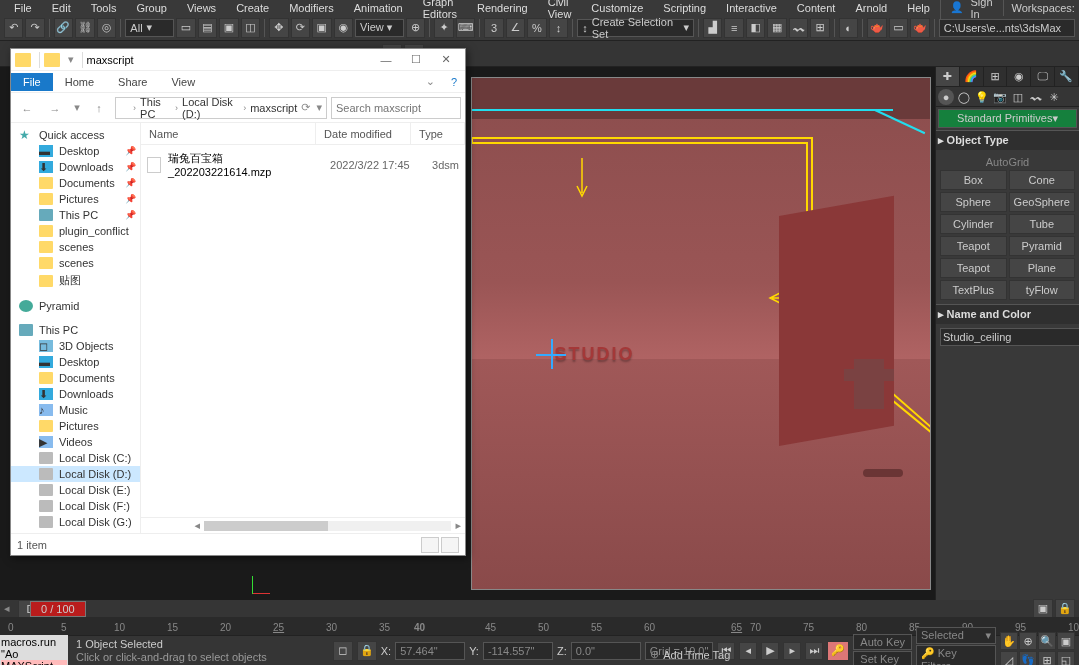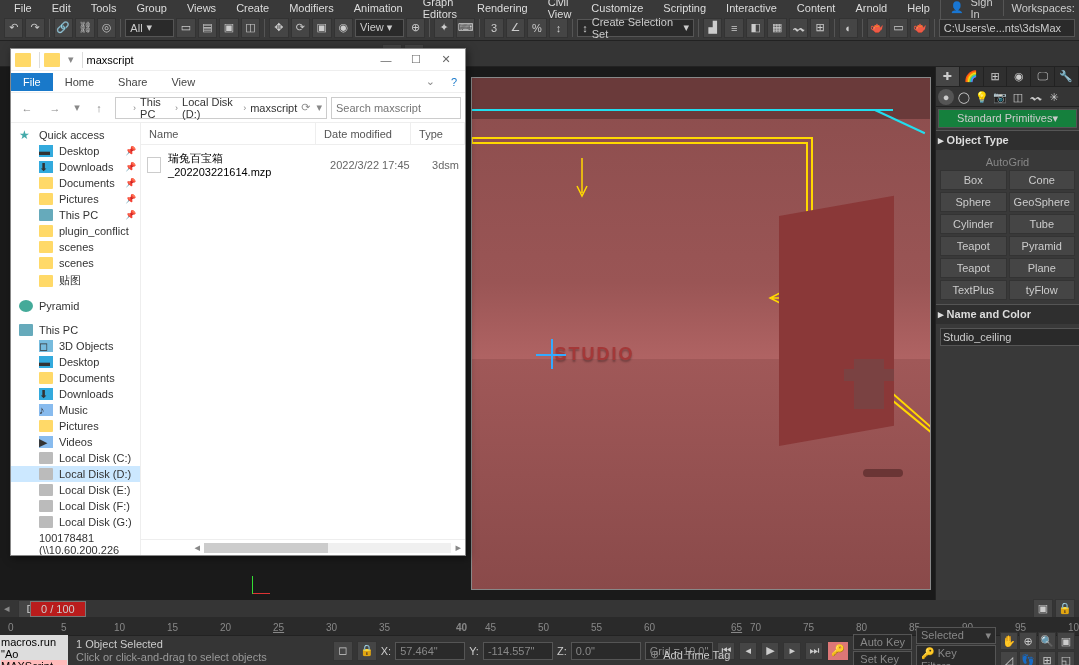--- a/index.html
+++ b/index.html
@@ -277,21 +277,21 @@
 
 <div class="timeline" id="timeline">
     <span class="tick" style="left: 8px;">0</span>
     <span class="tick" style="left: 61px;">5</span>
     <span class="tick" style="left: 114px;">10</span>
     <span class="tick" style="left: 167px;">15</span>
     <span class="tick" style="left: 220px;">20</span>
     <span class="tick" style="left: 273px; text-decoration: underline;">25</span>
     <span class="tick" style="left: 326px;">30</span>
     <span class="tick" style="left: 379px;">35</span>
-    <span class="tick" style="left: 456px; font-weight: bold;">40</span>
+    <span class="tick" style="left: 414px; font-weight: bold;">40</span>
     <span class="tick" style="left: 485px;">45</span>
     <span class="tick" style="left: 538px;">50</span>
     <span class="tick" style="left: 591px;">55</span>
     <span class="tick" style="left: 644px;">60</span>
     <span class="tick" style="left: 731px; text-decoration: underline;">65</span>
     <span class="tick" style="left: 750px;">70</span>
     <span class="tick" style="left: 803px;">75</span>
     <span class="tick" style="left: 856px;">80</span>
     <span class="tick" style="left: 909px;">85</span>
     <span class="tick" style="left: 962px;">90</span>
@@ -518,13 +518,20 @@
       <div style="height:16px;border-top:1px solid #eee;display:flex;align-items:center">
         <div style="flex:1"></div>
         <span style="color:#888;padding:0 4px">◂</span>
         <div style="flex:5;height:10px;background:#f0f0f0;position:relative">
             <div style="position:absolute;left:0;width:50%;height:100%;background:#ccc"></div>
           </div>
         <span style="color:#888;padding:0 4px">▸</span>
       </div>
     </div>
   </div>
+  <div class="exp-status">
+    <span>1 item</span>
+    <div class="view-btns">
+      <div></div>
+      <div></div>
+    </div>
+  </div>
 </div>
 
 </body></html>

